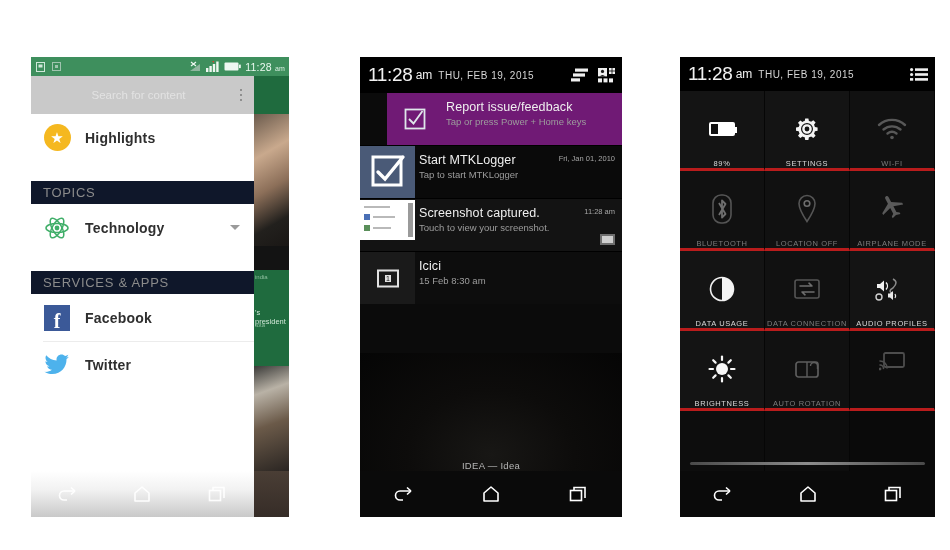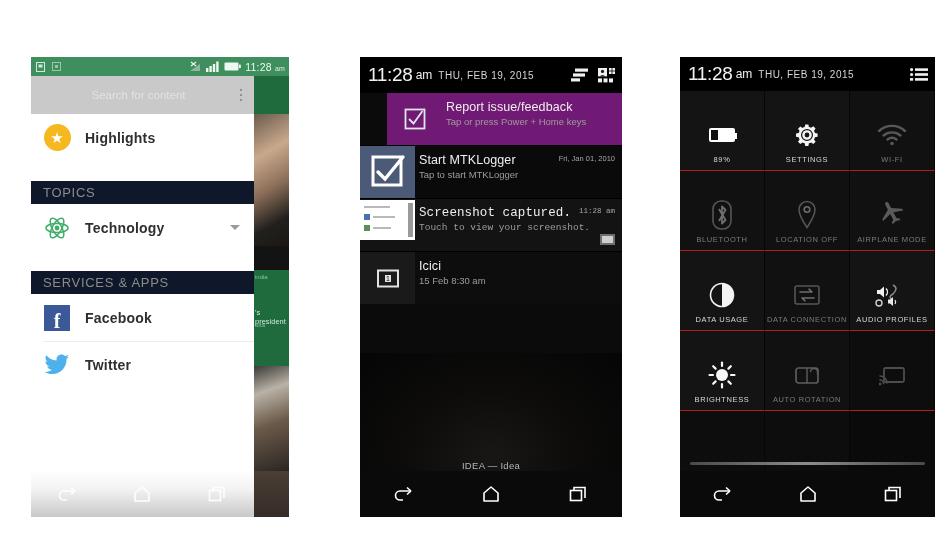--- a/index.html
+++ b/index.html
@@ -72,21 +72,21 @@
   .notif-status { height:36px; background:#000; display:flex; align-items:center; padding:0 8px; position:relative; }
   .ns-time { color:#f2f2f2; font-size:19px; font-weight:300; letter-spacing:-.3px; }
   .ns-ampm { color:#f2f2f2; font-size:12px; margin-left:3px; }
   .ns-date { color:#d6d6d6; font-size:10px; letter-spacing:.5px; margin-left:6px; }
   .ns-actions { position:absolute; right:7px; display:flex; gap:10px; align-items:center; }
 
   .notif-list { position:relative; }
   .notif { display:flex; min-height:52px; position:relative; }
   .notif.n1 { background:#701a75;margin-left:27px; }
   .notif.n2 { background:#0a0a0a; }
-  .notif.n3 { background:#131313;font-family:Liberation Mono, monospace; }
+  .notif.n3 { background:#131313; }
   .notif.n4 { background:#0d0d0d; }
   .notif-icon { width:55px; flex:0 0 55px; display:flex; align-items:center; justify-content:center; }
   .notif.n2 .notif-icon { background:#4a5a77; }
   .notif.n4 .notif-icon { background:#1a1a1a; }
   .notif-body { flex:1; padding:7px 8px 7px 4px; position:relative; }
   .notif-title { color:#efefef; font-size:12.5px; letter-spacing:.1px; }
   .notif-sub { color:#9d9d9d; font-size:9.5px; margin-top:2px; }
   .notif-time { position:absolute; right:7px; top:8px; color:#a6a6a6; font-size:7.5px; }
   .notif-sep { height:1px; background:#000; }
   .mini-thumb { width:55px; height:40px; background:#fff; position:relative; overflow:hidden; }
@@ -101,22 +101,22 @@
   .handle { position:absolute; bottom:33px; left:12px; right:12px; height:3px; border-radius:2px;
             background:linear-gradient(90deg,#555 0%, #9b9b9b 50%, #555 100%); }
   .dark-nav { position:absolute; left:0; right:0; bottom:0; height:46px; background:#0a0a0a;
               display:flex; align-items:center; justify-content:space-around; }
 
   
   #panel-qs { left:680px; top:57px; width:255px; height:460px; background:#0a0a0a; }
   .qs-status { height:34px; background:#000; display:flex; align-items:center; padding:0 8px; position:relative; }
   .qs-grid { display:grid; grid-template-columns:repeat(3,1fr); grid-auto-rows:80px;
              position:absolute; left:0; right:0; top:34px; }
-  .qs-tile { position:relative; display:flex; flex-direction:column; align-items:center; justify-content:center;
-             background:#141414; border-right:1px solid #060606; border-bottom:1px solid #b91c1c; padding-top:20px; }
+  .qs-tile { position:relative; display:flex; flex-direction:column; align-items:center; justify-content:space-between;
+             background:#141414; border-right:1px solid #060606; border-bottom:3px solid #b91c1c; padding-top:20px; }
   .qs-tile.dim { background:#111; }
   .qs-tile.dark { background:#0d0d0d; }
   .qs-ico { height:36px; display:flex; align-items:center; justify-content:center; }
   .qs-label { font-size:7.5px; color:#d8d8d8; letter-spacing:.6px; text-align:center; line-height:1.25;
               margin-top:2px; padding:0 2px; }
   .qs-label.off { color:#7c7c7c; }
   .avatar { width:54px; height:54px; border-radius:50%; background:#4d4d4d; position:relative; overflow:hidden; }
   .avatar::after { content:""; position:absolute; left:50%; bottom:-15px; transform:translateX(-50%);
                    width:44px; height:30px; border-radius:50% 50% 0 0; background:#1e1e1e; }
   .battery { width:26px; height:14px; border:2px solid #fff; border-radius:2px; position:relative; background:#fff; }

